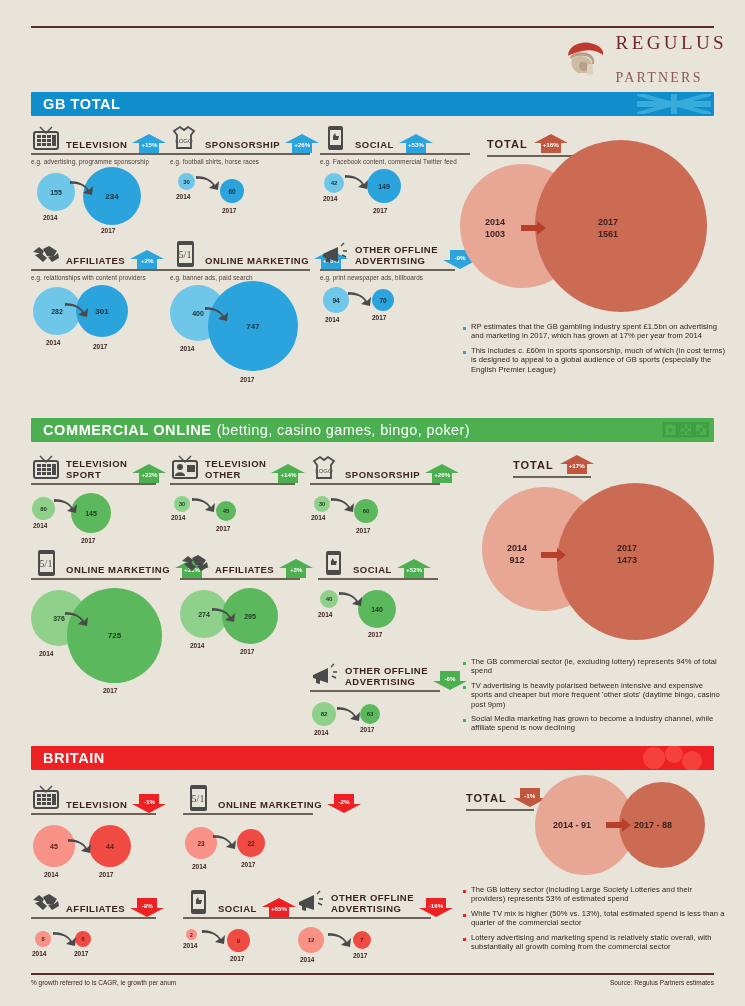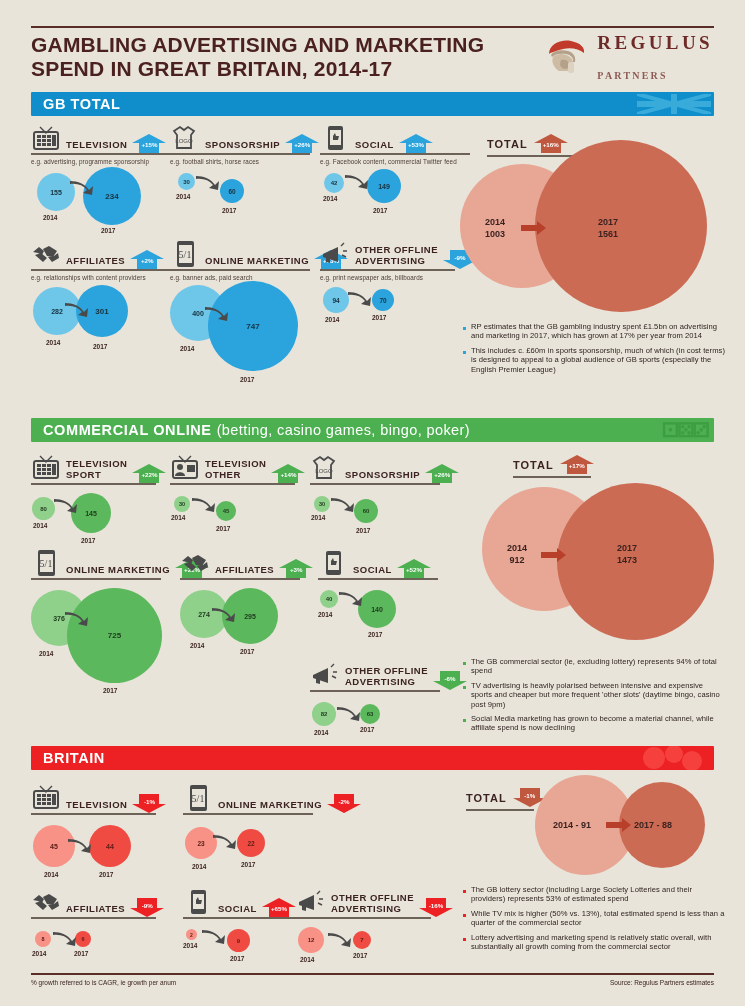--- a/index.html
+++ b/index.html
@@ -10,25 +10,25 @@
     color:#3b2220;
     position:relative;
     overflow:hidden;
   }
   .page{position:relative;width:745px;height:1006px;}
 
   
   .top-rule{position:absolute;left:31px;top:26px;width:683px;height:2px;background:#5a2d28;}
   .title{position:absolute;left:31px;top:33px;width:460px;
     font-size:21px;font-weight:bold;line-height:24px;letter-spacing:.2px;color:#4a211e;}
-  .logo{position:absolute;right:32px;top:33px;display:flex;align-items:center;gap:8px;font-weight:bold;}
+  .logo{position:absolute;right:18px;top:33px;display:flex;align-items:center;gap:8px;}
   .logo-mark{width:46px;height:38px;position:relative;}
   .logo-text{display:flex;flex-direction:column;line-height:1;}
   .logo-name{font-size:19px;letter-spacing:3.4px;color:#6e2a26;font-family:"Liberation Serif",serif;}
-  .logo-sub{font-size:10px;letter-spacing:2.2px;color:#8d5a52;margin-top:19px;font-family:"Liberation Serif",serif;}
+  .logo-sub{font-size:14px;letter-spacing:2.2px;color:#8d5a52;margin-top:19px;font-family:"Liberation Serif",serif;}
 
   
   .banner{position:absolute;left:31px;height:24px;width:683px;border-radius:1px;
      display:flex;align-items:center;padding-left:12px;box-sizing:border-box;overflow:hidden;}
   .banner .btxt{font-size:14.5px;font-weight:bold;color:#fff;letter-spacing:.6px;z-index:2;}
   .banner .bsub{font-size:14.5px;font-weight:normal;color:#fff;letter-spacing:.4px;}
   .b-blue{background:#0f8ecb;top:92px;}
   .b-green{background:#4caf50;top:418px;}
   .b-red{background:#ed2024;top:746px;}
   .flag{position:absolute;right:3px;top:2px;width:74px;height:20px;opacity:.55;}
@@ -76,24 +76,20 @@
   .foot-rule{position:absolute;left:31px;top:973px;width:683px;height:1.5px;background:#5a2d28;}
   .foot-l{position:absolute;left:31px;top:979px;font-size:6.5px;color:#3b2220;}
   .foot-r{position:absolute;right:31px;top:979px;font-size:6.5px;color:#3b2220;}
 </style>
 </head>
 <body>
 
 <div class="page">
 
   <div class="top-rule"></div>
-  <div class="title">
-    <div>GAMBLING ADVERTISING AND MARKETING</div>
-    <div>SPEND IN GREAT BRITAIN, 2014-17</div>
-  </div>
   <div class="logo">
     <span class="logo-mark">
       <svg width="46" height="38" viewBox="0 0 46 38">
         <path d="M6 16 C6 6,18 1,28 3 C38 5,42 10,41 15 C36 11,28 9,20 11 C12 13,7 15,6 16Z" fill="#c0392b"></path>
         <path d="M8 17 C10 13,18 11,25 13 C31 15,33 19,32 24 L30 24 C31 20,28 17,23 16 C17 15,12 16,9 19Z" fill="#b5a18a"></path>
         <path d="M10 19 C14 15,22 15,27 19 C31 22,31 28,28 33 L16 33 C11 30,8 24,10 19Z" fill="#cdbba4"></path>
         <path d="M18 22 C21 21,25 22,26 25 C27 28,25 31,22 31 C19 31,17 28,17 26Z" fill="#b5a18a"></path>
         <rect x="25" y="24" width="6" height="11" rx="2" fill="#ddd2c0"></rect>
       </svg>
     </span>
@@ -643,21 +639,21 @@
     <div class="bullet">
         <span class="dot" style="background:#4caf50"></span>
         <span class="btext">The GB commercial sector (ie, excluding lottery) represents 94% of total spend</span>
       </div>
     <div class="bullet">
         <span class="dot" style="background:#4caf50"></span>
         <span class="btext">TV advertising is heavily polarised between intensive and expensive sports and cheaper but more frequent 'other slots' (daytime bingo, casino post 9pm)</span>
       </div>
     <div class="bullet">
         <span class="dot" style="background:#4caf50"></span>
-        <span class="btext">Social Media marketing has grown to become a material channel, while affiliate spend is now declining</span>
+        <span class="btext">Social Media marketing has grown to become a industry channel, while affiliate spend is now declining</span>
       </div>
   </div>
 
   <div class="metric" style="left:31px;top:778px;width:125px">
     <div class="mhead">
       <span class="micon">
         <svg width="30" height="28" viewBox="0 0 30 28">
           <path d="M9 2 L15 8 L21 2" stroke="#4a4a4a" stroke-width="1.4" fill="none"></path>
           <rect x="3" y="7" width="24" height="17" rx="2" stroke="#4a4a4a" stroke-width="2" fill="none"></rect>
           <g fill="#4a4a4a">

